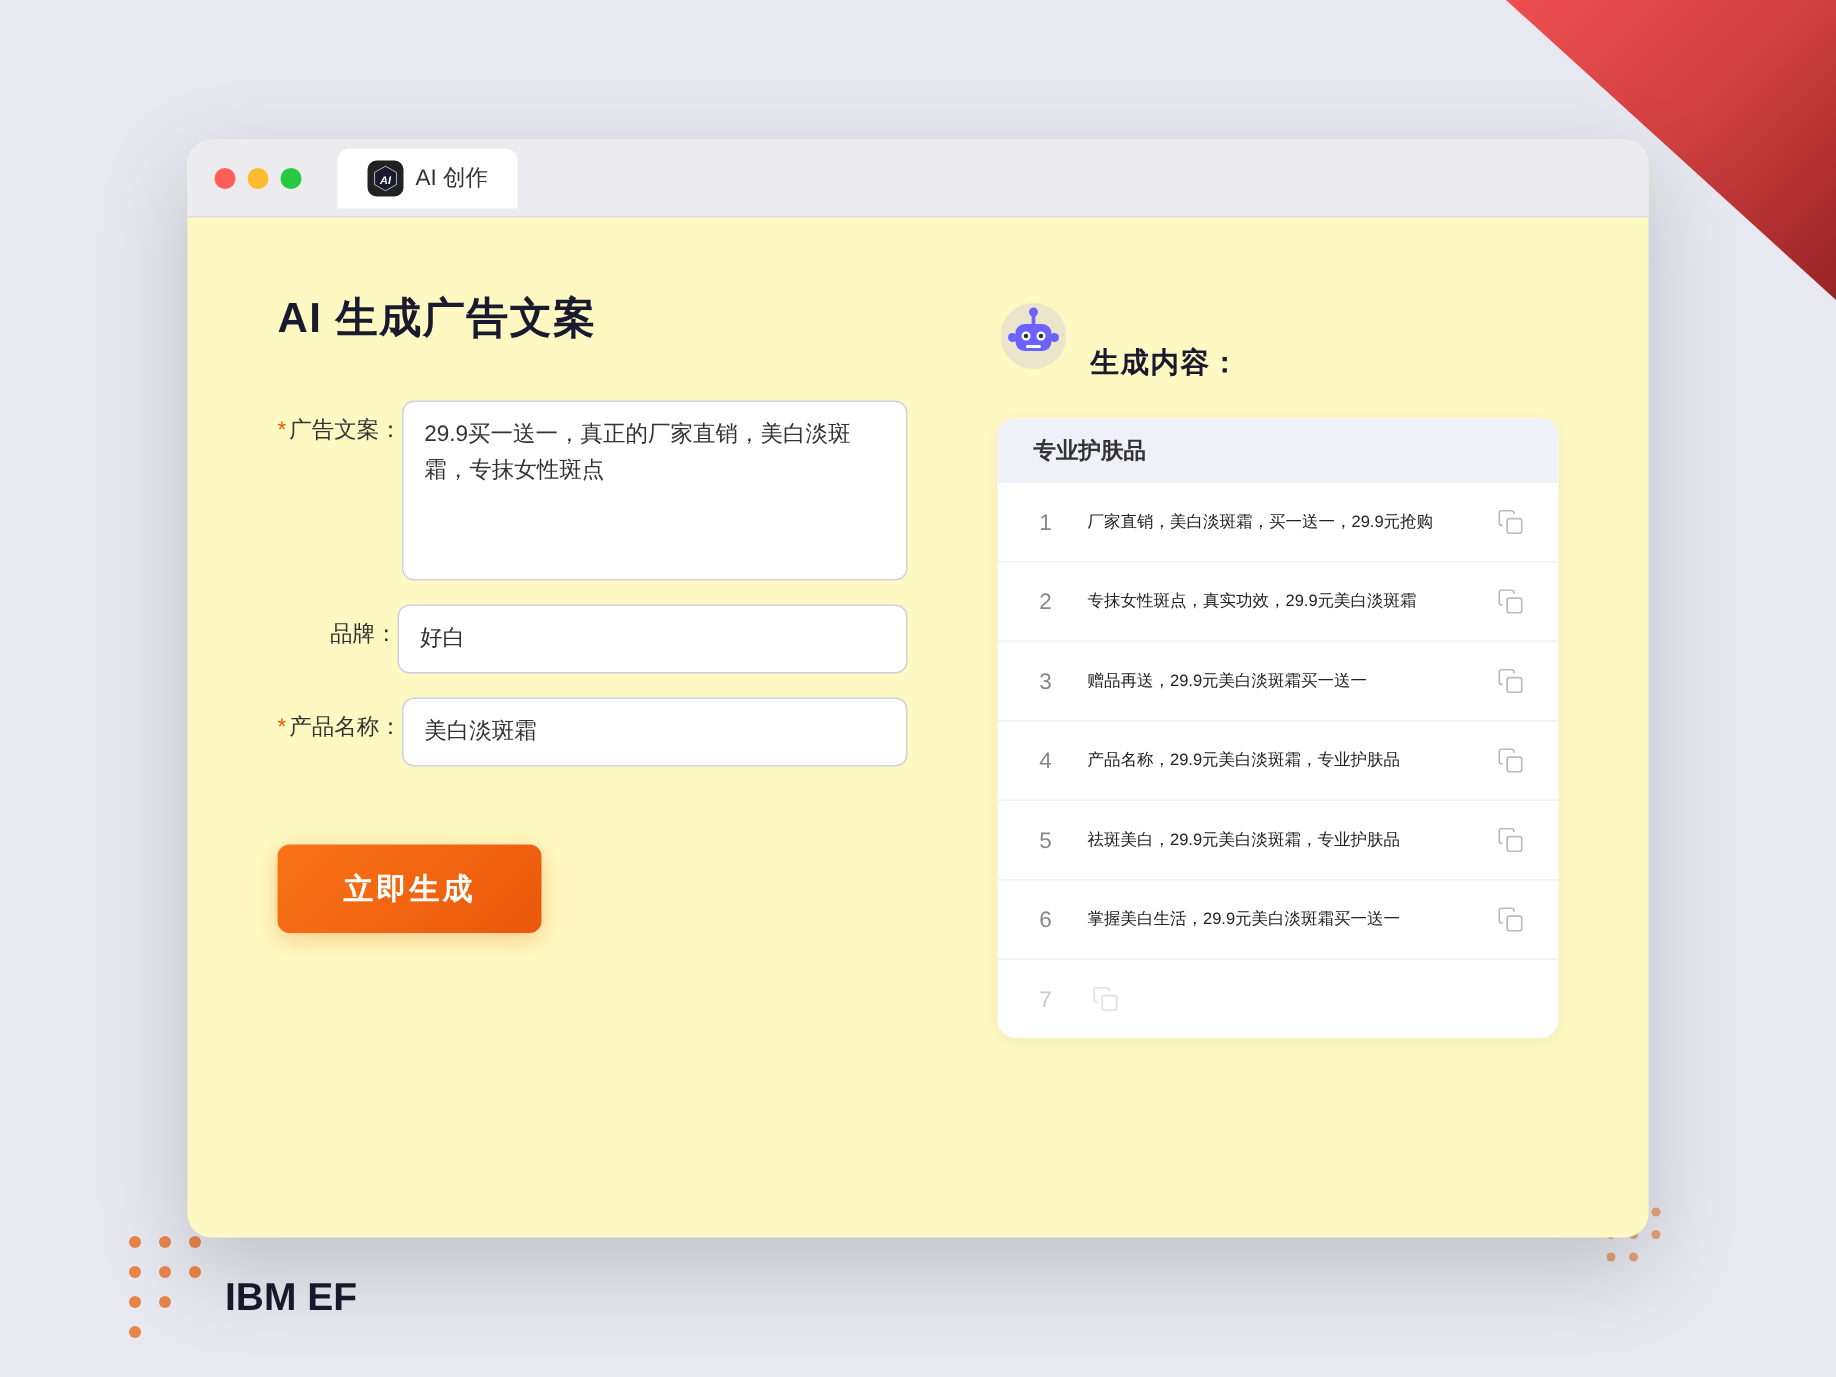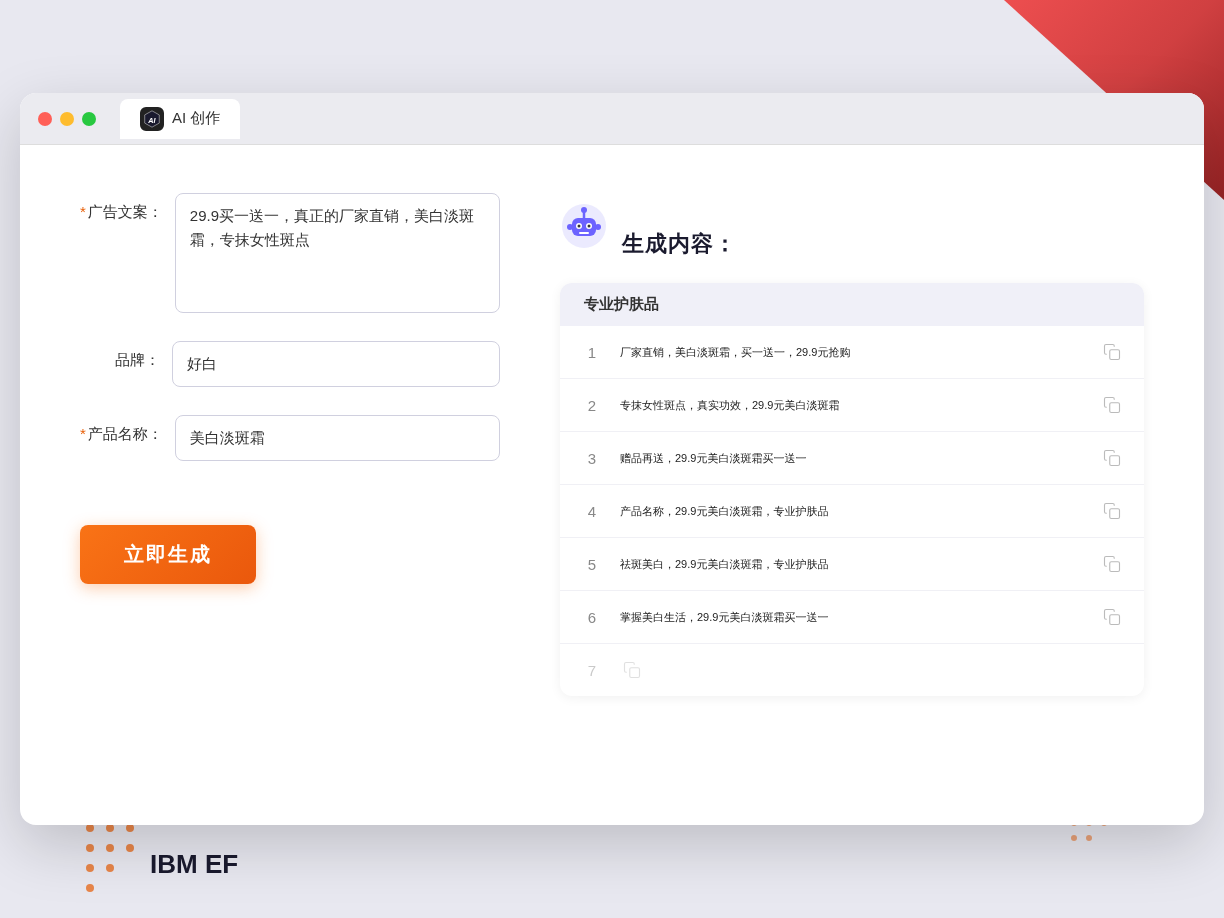--- a/index.html
+++ b/index.html
@@ -35,22 +35,22 @@
       position: absolute;
       bottom: 60px; right: 60px;
       width: 80px; height: 60px;
       z-index: 0;
     }
 
     
     .browser-window {
       position: relative;
       z-index: 1;
-      width: 1184px;
-      background: #ffffff;
+      width: 974px;
+      background: #fef9c3;
       border-radius: 16px;
       box-shadow: 0 20px 60px rgba(0,0,0,0.18);
       overflow: hidden;
     }
 
     
     .titlebar {
       background: #ebebf0;
       height: 52px;
       display: flex;
@@ -115,22 +115,21 @@
       font-size: 28px;
       font-weight: 700;
       color: #1a1a2e;
       margin-bottom: 36px;
       letter-spacing: 1px;
     }
 
     .form-row {
       display: flex;
       align-items: flex-start;
-      margin-bottom: 28px;
-      gap: 12px;
+      margin-bottom: 16px;
     }
 
     .form-label {
       font-size: 15px;
       color: #333;
       white-space: nowrap;
       padding-top: 10px;
       min-width: 80px;
       text-align: right;
     }
@@ -183,21 +182,21 @@
       align-items: center;
       gap: 14px;
       margin-bottom: 24px;
     }
 
     .robot-icon {
       width: 48px; height: 48px;
     }
 
     .right-title {
-      font-size: 22px;
+      font-size: 19px;
       font-weight: 600;
       color: #1a1a2e;
       letter-spacing: 1px;
       margin-top: 36px;
     }
 
     .results-table {
       width: 100%;
       background: #fff;
       border-radius: 12px;
@@ -306,20 +305,21 @@
           <text x="11" y="15" text-anchor="middle" font-size="8" font-weight="900" fill="white" font-family="sans-serif" font-style="italic">AI</text>
         </svg>
       </div>
       <span>AI 创作</span>
     </div>
   </div>
 
   <div class="content-area">
 
     <div class="left-panel">
+      <h1 class="panel-title">AI 生成广告文案</h1>
 
       
       <div class="form-row">
         <label class="form-label">
           <span class="required-star">*</span>广告文案：
         </label>
         <textarea class="form-input" style="">29.9买一送一，真正的厂家直销，美白淡斑霜，专抹女性斑点</textarea>
       </div>
 
       

